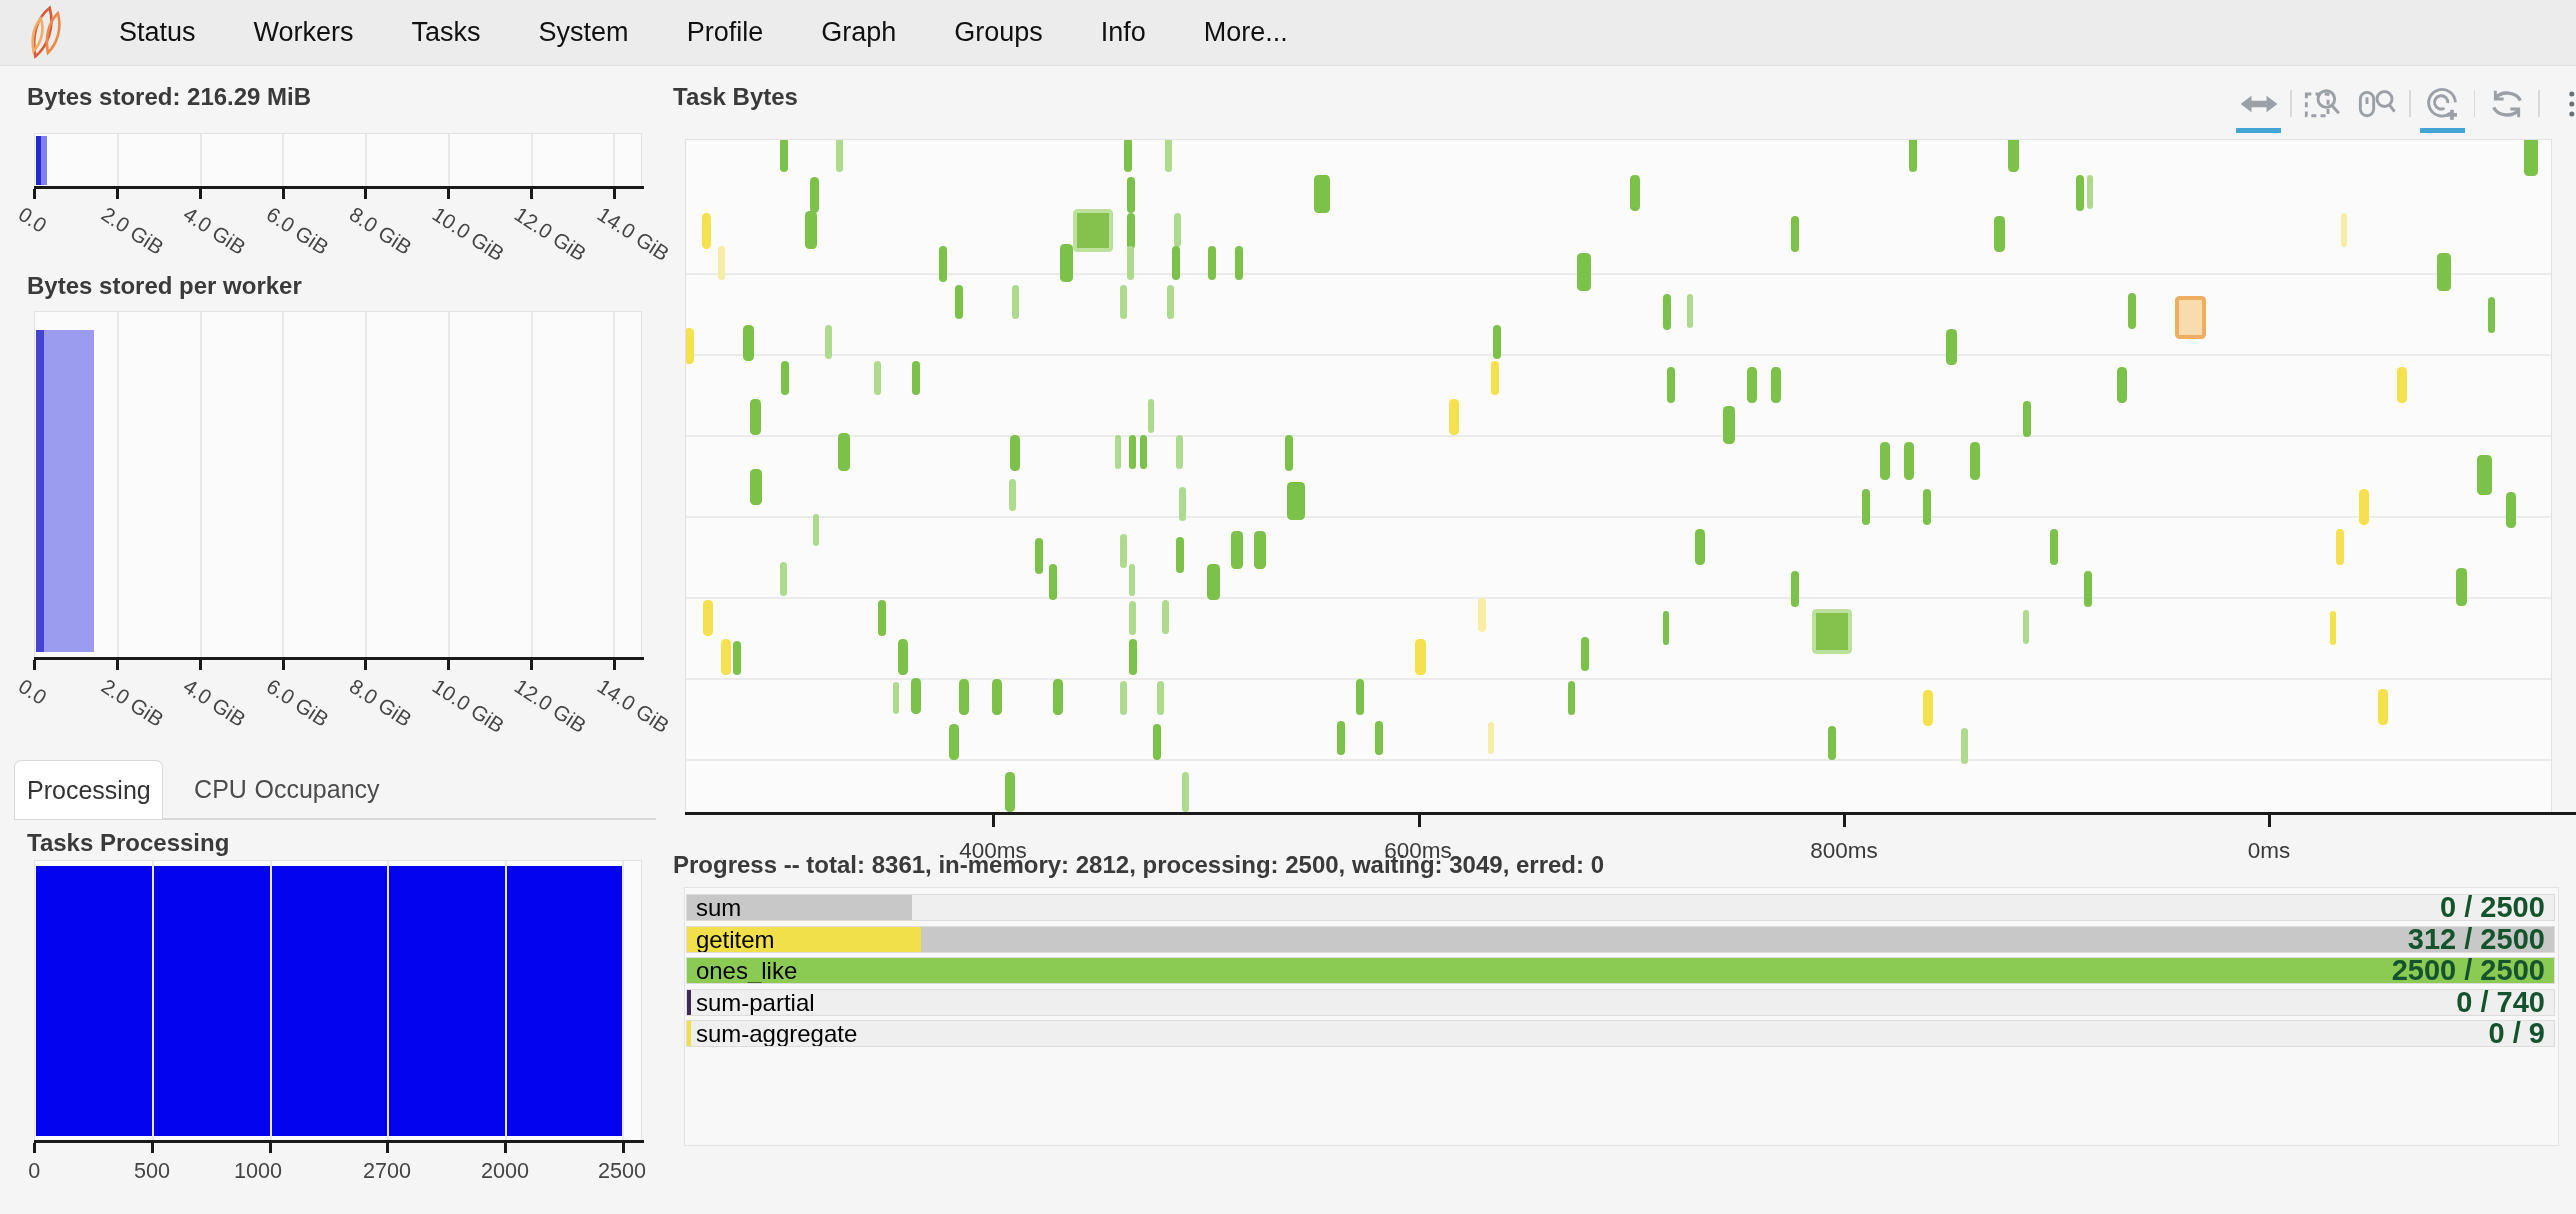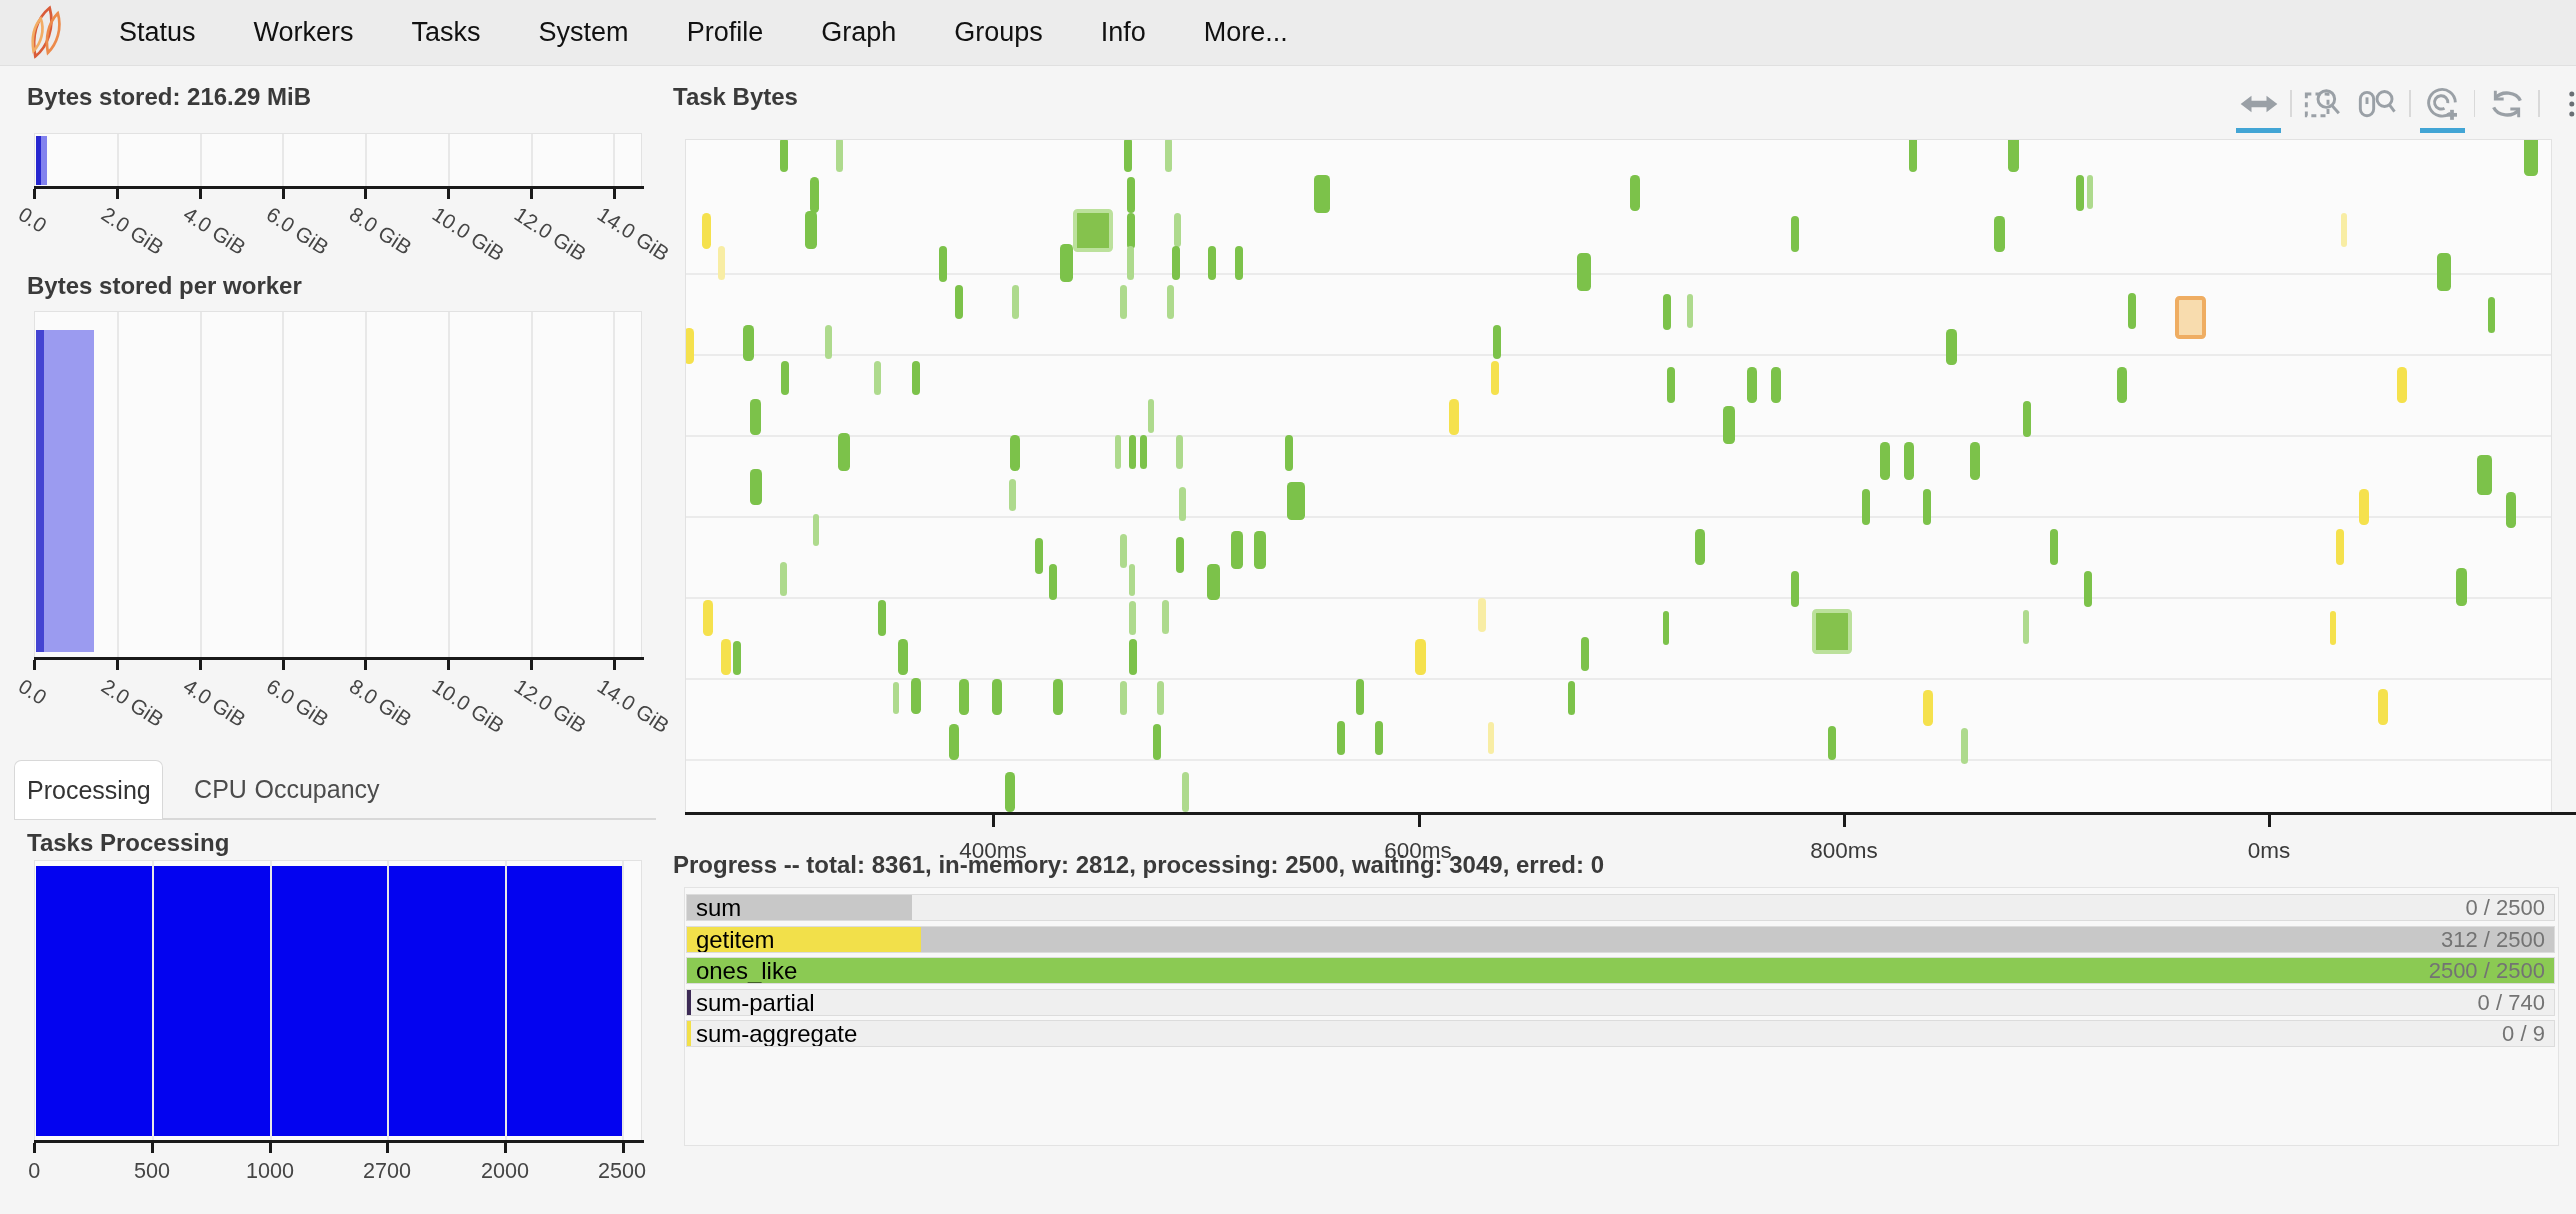--- a/index.html
+++ b/index.html
@@ -12,21 +12,21 @@
   .ticklabel{position:absolute;font-size:20.7px;color:#454545;white-space:nowrap;}
   .navbar{position:absolute;left:0;top:0;width:2576px;height:65px;background:#ececec;border-bottom:0.9px solid #e0e0e0;}
   #nav-items{position:absolute;left:119px;top:0;height:65px;display:flex;align-items:center;gap:58px;}
   .navitem{font-size:27px;color:#111;cursor:pointer;white-space:nowrap;}
   .tab{position:absolute;height:59px;line-height:58px;font-size:25px;color:#4c4c4c;text-align:center;cursor:pointer;}
   .tab.active{background:#ffffff;border:1.8px solid #d8d8d8;border-bottom:none;border-radius:7.2px 7.2px 0 0;
               color:#333;z-index:2;box-sizing:border-box;}
   .pbar{position:absolute;left:0.9px;width:1867px;height:25px;background:#efefef;border:0.9px solid #dcdcdc;overflow:hidden;}
   .pseg{position:absolute;top:0;bottom:0;left:0;}
   .pname{position:absolute;left:9px;top:0;line-height:25px;font-size:24px;color:#000;}
-  .pcount{position:absolute;right:9px;top:0;line-height:25px;font-size:22px;color:#737373;}
+  .pcount{position:absolute;right:9px;top:0;line-height:25px;font-size:29px;color:#14532d;font-weight:bold;}
   .toolbar{position:absolute;left:2236px;top:81px;display:flex;align-items:center;gap:9px;}
   .tool{position:relative;width:45px;height:45px;display:flex;align-items:center;justify-content:center;cursor:pointer;}
   .tool.active::after{content:"";position:absolute;left:0;right:0;bottom:-7.2px;height:5.4px;background:#42a5d5;}
   .tsep{width:1.8px;height:27px;background:#d9d9d9;}
 </style>
 </head>
 <body>
 
 <div id="page">
 
@@ -344,21 +344,21 @@
     <div class="ticklabel" style="left: 441px; top: 674px; transform: rotate(33deg); transform-origin: 0px 0px;">10.0 GiB</div>
     <div style="position: absolute; left: 530px; top: 660px; width: 2.7px; height: 10px; background: rgb(26, 26, 26);"></div>
     <div class="ticklabel" style="left: 523px; top: 674px; transform: rotate(33deg); transform-origin: 0px 0px;">12.0 GiB</div>
     <div style="position: absolute; left: 613px; top: 660px; width: 2.7px; height: 10px; background: rgb(26, 26, 26);"></div>
     <div class="ticklabel" style="left: 606px; top: 674px; transform: rotate(33deg); transform-origin: 0px 0px;">14.0 GiB</div>
     <div style="position: absolute; left: 33px; top: 1143px; width: 2.7px; height: 10px; background: rgb(26, 26, 26);"></div>
     <div class="ticklabel" style="left: -1.8px; top: 1158px; width: 72px; text-align: center; font-size: 21.6px;">0</div>
     <div style="position: absolute; left: 151px; top: 1143px; width: 2.7px; height: 10px; background: rgb(26, 26, 26);"></div>
     <div class="ticklabel" style="left: 116px; top: 1158px; width: 72px; text-align: center; font-size: 21.6px;">500</div>
     <div style="position: absolute; left: 269px; top: 1143px; width: 2.7px; height: 10px; background: rgb(26, 26, 26);"></div>
-    <div class="ticklabel" style="left: 234px; top: 1158px; width: 72px; text-align: center; font-size: 21.6px;">1000</div>
+    <div class="ticklabel" style="left: 234px; top: 1158px; width: 72px; font-size: 21.6px;">1000</div>
     <div style="position: absolute; left: 386px; top: 1143px; width: 2.7px; height: 10px; background: rgb(26, 26, 26);"></div>
     <div class="ticklabel" style="left: 351px; top: 1158px; width: 72px; text-align: center; font-size: 21.6px;">2700</div>
     <div style="position: absolute; left: 504px; top: 1143px; width: 2.7px; height: 10px; background: rgb(26, 26, 26);"></div>
     <div class="ticklabel" style="left: 469px; top: 1158px; width: 72px; text-align: center; font-size: 21.6px;">2000</div>
     <div style="position: absolute; left: 622px; top: 1143px; width: 2.7px; height: 10px; background: rgb(26, 26, 26);"></div>
     <div class="ticklabel" style="left: 586px; top: 1158px; width: 72px; text-align: center; font-size: 21.6px;">2500</div>
     <div style="position: absolute; left: 992px; top: 815px; width: 2.7px; height: 11.7px; background: rgb(26, 26, 26);"></div>
     <div class="ticklabel" style="left: 939px; top: 838px; width: 108px; text-align: center; font-size: 22.5px; color: rgb(58, 58, 58);">400ms</div>
     <div style="position: absolute; left: 1418px; top: 815px; width: 2.7px; height: 11.7px; background: rgb(26, 26, 26);"></div>
     <div class="ticklabel" style="left: 1364px; top: 838px; width: 108px; text-align: center; font-size: 22.5px; color: rgb(58, 58, 58);">600ms</div>

